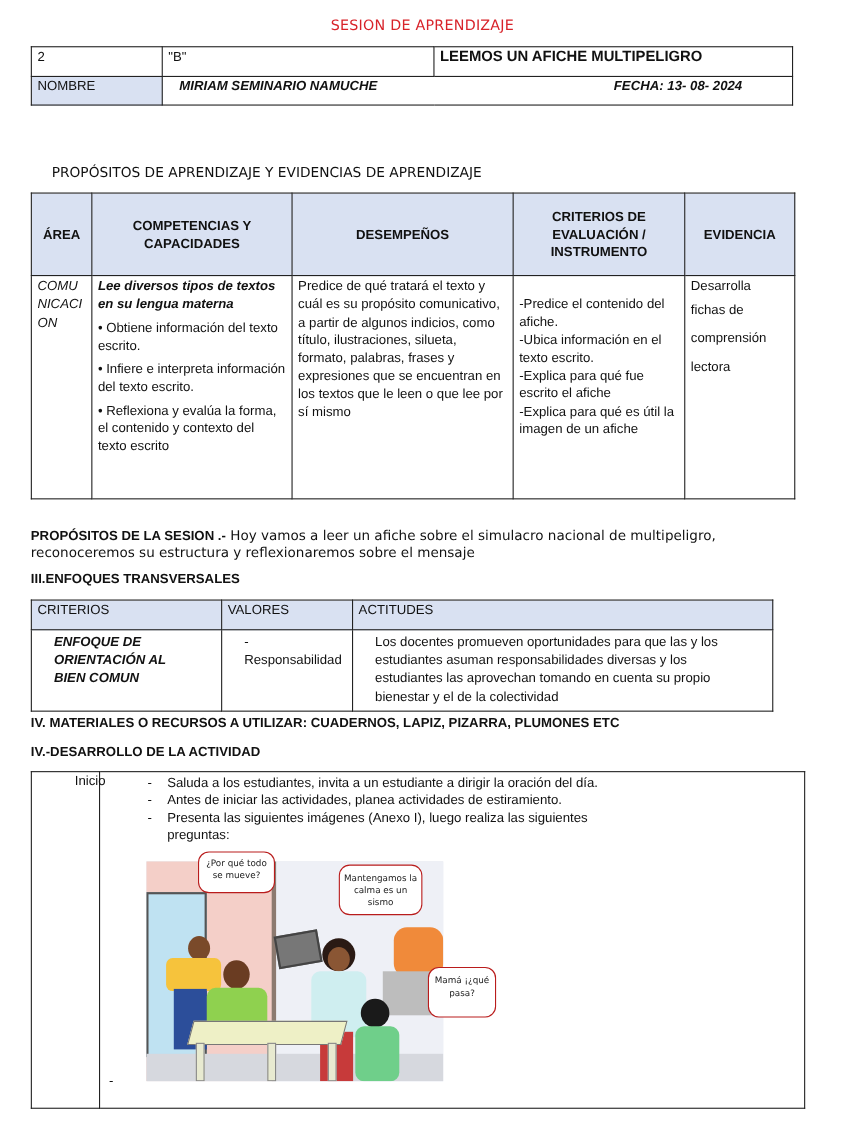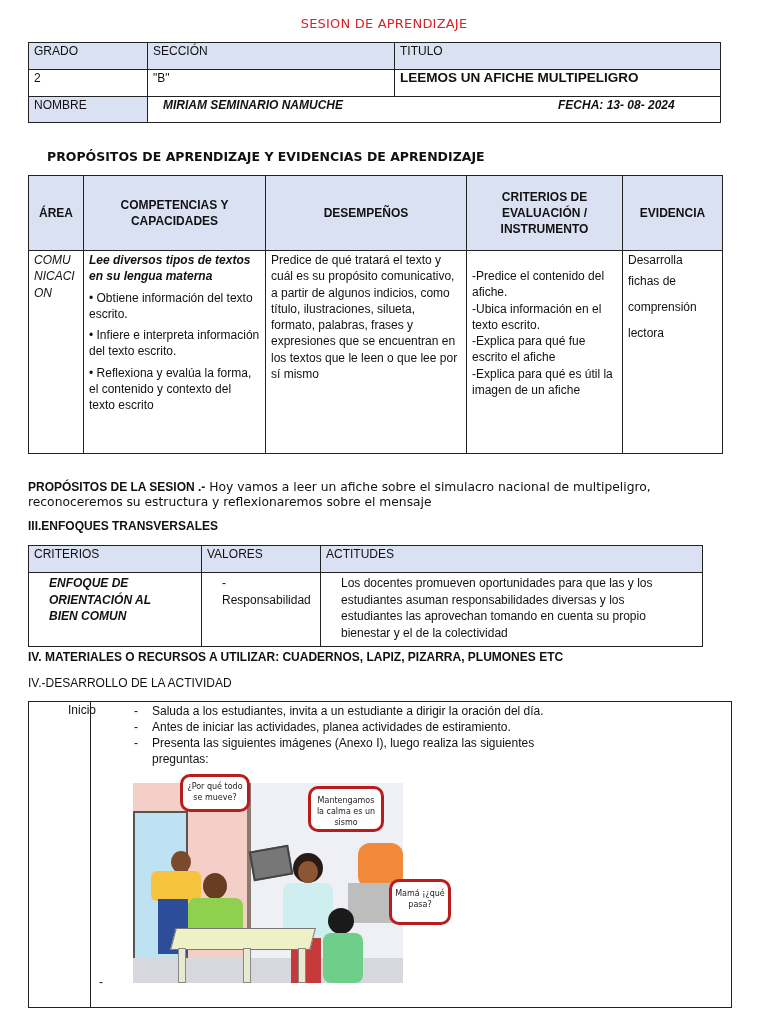--- a/index.html
+++ b/index.html
@@ -14,79 +14,74 @@
 
   
   #head-table { left: 28px; top: 42px; width: 692px; font-size: 12px; }
   #head-table td { padding: 1px 5px; line-height: 14px; }
   #head-table .r1 td { height: 27px; }
   #head-table .r2 td { height: 27px; }
   #head-table .r3 td { height: 26px; }
   .b { font-weight: bold; font-style: italic; }
   .big { font-size: 13.5px; font-weight: bold; }
 
-  .sec-title { left: 47px; top: 149px; font-size: 12.5px; font-weight: bold; font-family: "DejaVu Sans", sans-serif; }
+  .sec-title { left: 47px; top: 149px; font-size: 12.5px; font-weight: normal; font-family: "DejaVu Sans", sans-serif; }
 
   
   #prop-table { left: 28px; top: 175px; width: 694px; font-size: 12px; }
   #prop-table th { height: 75px; text-align: center; vertical-align: middle; font-weight: bold; padding: 2px 6px; line-height: 16px; }
   #prop-table td { height: 203px; padding: 1px 5px; line-height: 16.3px; }
   .ital { font-style: italic; }
   .para { margin-top: 5px; }
   .ev-line { line-height: 26px; }
 
   .p-text { left: 28px; top: 480px; width: 700px; font-size: 12.5px; line-height: 15px; }
   .p-text .lbl { font-weight: bold; font-size: 12px; }
   .p-text .body { font-family: "DejaVu Sans", sans-serif; font-size: 12.3px; }
   .h3 { left: 28px; top: 519px; font-size: 12px; font-weight: bold; }
 
   
   #enf-table { left: 28px; top: 545px; width: 674px; font-size: 12px; }
   #enf-table th { height: 27px; padding: 1px 5px; }
   #enf-table td { height: 74px; padding: 2px 20px; line-height: 16.5px; }
 
   .h4a { left: 28px; top: 650px; font-size: 12px; font-weight: bold; }
-  .h4b { left: 28px; top: 676px; font-size: 12px; font-weight: normal; }
+  .h4b { left: 28px; top: 676px; font-size: 12px; font-weight: bold; }
 
   
   #dev-table { left: 28px; top: 701px; width: 703px; font-size: 12px; }
   #dev-table td { height: 306px; padding-left: 39px; }
   .inicio { text-align: center; padding-top: 1px; }
   ul.dash { list-style: none; padding: 1px 4px 0 0; }
   ul.dash li { position: relative; padding-left: 22px; line-height: 16px; }
   ul.dash li::before { content: "-"; position: absolute; left: 4px; }
 
   
   .scene { left: 133px; top: 783px; width: 270px; height: 200px; background: #e9eaf0; overflow: hidden; }
   .wall-l { left: 0; top: 0; width: 115px; height: 200px; background: #f4cfc8; }
   .door { left: 0; top: 28px; width: 55px; height: 150px; background: #bfe2f2; border: 2px solid #555; }
   .wall-r { left: 115px; top: 0; width: 155px; height: 200px; background: #eef0f6; }
   .floor { left: 0; top: 175px; width: 270px; height: 25px; background: #d6d8de; }
   .table-top { left: 40px; top: 145px; width: 140px; height: 22px; background: #eef0c6; border: 1px solid #777; transform: skewX(-15deg); }
   .table-leg { width: 8px; height: 35px; background: #e8ead0; border: 1px solid #888; }
   .person { border-radius: 50%; }
-  .bubble { background: #fff; border: 3px solid #b91c1c; border-radius: 10px; font-size: 8px; text-align: center; line-height: 11px; padding: 4px 3px; font-family: "DejaVu Sans", sans-serif; color: #222; }
+  .bubble { background: #fff; border: 1px solid #b91c1c; border-radius: 10px; font-size: 8px; text-align: center; line-height: 11px; padding: 4px 3px; font-family: "DejaVu Sans", sans-serif; color: #222; }
 </style>
 </head>
 <body>
 
 <div class="abs title">SESION DE APRENDIZAJE</div>
 
 <table id="head-table">
   <colgroup>
       <col style="width:119px">
       <col style="width:247px">
       <col style="width:326px">
     </colgroup>
   <tbody>
-      <tr class="r1">
-    <td class="hdr">GRADO</td>
-    <td class="hdr">SECCIÓN</td>
-    <td class="hdr">TITULO</td>
-  </tr>
   <tr class="r2">
     <td>2</td>
     <td>"B"</td>
     <td class="big">LEEMOS UN AFICHE MULTIPELIGRO</td>
   </tr>
   <tr class="r3">
     <td class="hdr" style="">NOMBRE</td>
     <td colspan="2" style="position:relative;">
       <span class="b" style="margin-left:10px;">MIRIAM SEMINARIO NAMUCHE</span>
       <span class="b" style="position:absolute; left:410px; top:1px;">FECHA: 13- 08- 2024</span>

